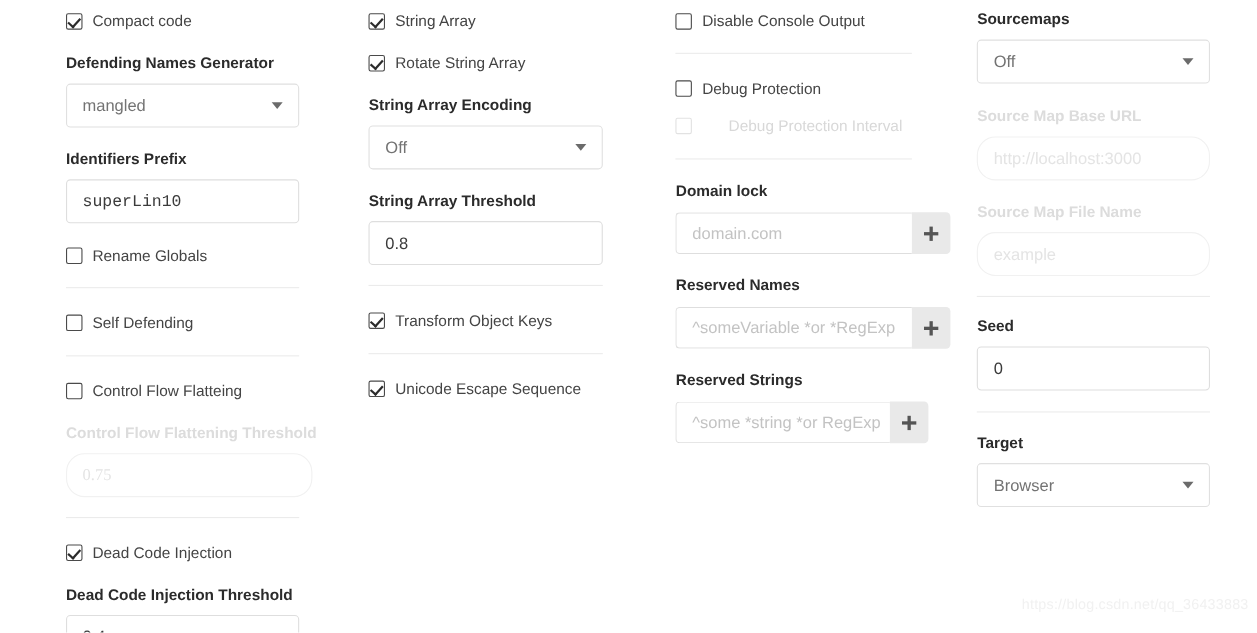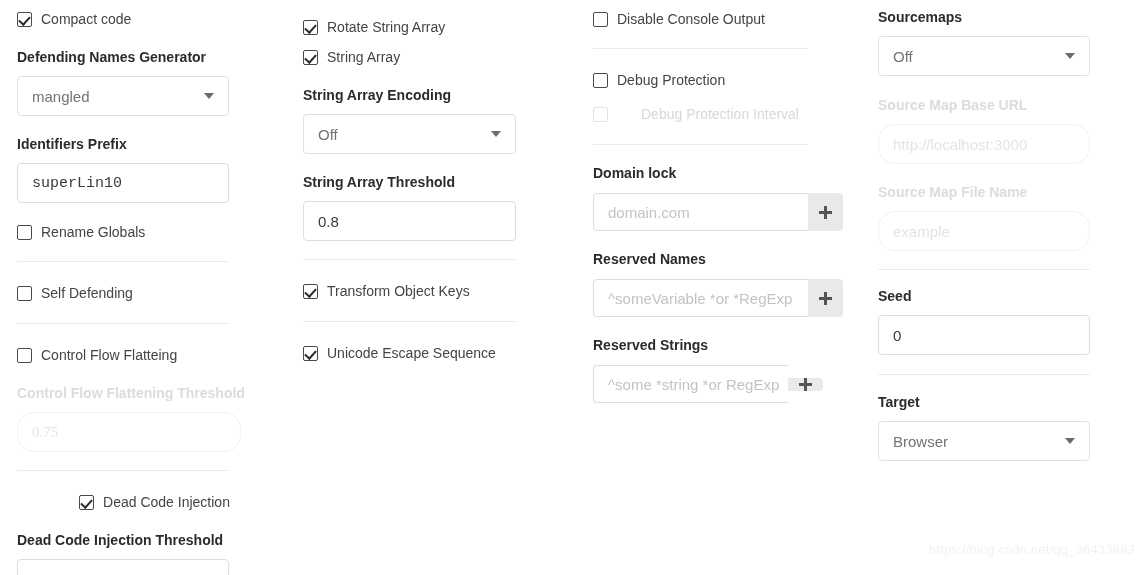--- a/index.html
+++ b/index.html
@@ -15,20 +15,21 @@
     color: #333333;
     overflow: hidden;
     position: relative;
   }
 
   .options-grid {
     display: flex;
     width: 1143px;
     height: 575px;
     box-sizing: border-box;
+    padding-left: 43px;
   }
 
   .col {
     position: relative;
     box-sizing: border-box;
   }
   .col-1 { width: 292px; padding: 0 0 0 17px; }
   .col-2 { width: 293px; padding: 0 0 0 11px; }
   .col-3 { width: 292px; padding: 0 0 0 8px; }
   .col-4 { width: 266px; padding: 0 0 0 1px; }
@@ -238,43 +239,43 @@
 
     <div style="margin-top:19px;">
       <span class="field-label disabled">Control Flow Flattening Threshold</span>
     </div>
     <div class="txt-input disabled" style="margin-top:11px; width:224px; height:40px;font-family:Liberation Serif, serif;">
       <span>0.75</span>
     </div>
 
     <div class="divider" style="margin-top:18px; width:212px;"></div>
 
-    <div class="check-row" style="margin-top:20px;justify-content:center;">
+    <div class="check-row" style="margin-top:20px;">
       <span class="cbox checked"></span>
       <span class="check-label">Dead Code Injection</span>
     </div>
 
     <div style="margin-top:19px;">
       <span class="field-label">Dead Code Injection Threshold</span>
     </div>
     <div class="txt-input" style="margin-top:11px; width:212px; height:40px;">
       <span>0.4</span>
     </div>
   </div>
 
   <div class="col col-2">
 
+    <div class="check-row" style="margin-top:8px;">
+      <span class="cbox checked"></span>
+      <span class="check-label">String Array</span>
+    </div>
+
     <div class="check-row" style="margin-top:16px;">
       <span class="cbox checked"></span>
       <span class="check-label">Rotate String Array</span>
-    </div>
-
-    <div class="check-row" style="margin-top:8px;">
-      <span class="cbox checked"></span>
-      <span class="check-label">String Array</span>
     </div>
 
     <div style="margin-top:19px;">
       <span class="field-label">String Array Encoding</span>
     </div>
     <div class="select-box" style="margin-top:11px; width:213px;">
       <span class="select-value">Off</span>
       <span class="caret"></span>
     </div>
 
@@ -337,21 +338,21 @@
     <div class="input-add" style="margin-top:12px; width:250px;">
       <div class="txt-input placeholder">^someVariable *or *RegExp</div>
       <div class="add-btn">
         <span class="plus-icon"></span>
       </div>
     </div>
 
     <div style="margin-top:20px;">
       <span class="field-label">Reserved Strings</span>
     </div>
-    <div class="input-add" style="margin-top:12px; width:230px;align-items:center;">
+    <div class="input-add" style="margin-top:12px; width:230px;">
       <div class="txt-input placeholder">^some *string *or RegExp</div>
       <div class="add-btn">
         <span class="plus-icon"></span>
       </div>
     </div>
   </div>
 
   <div class="col col-4">
 
     <div style="margin-top:9px;">

